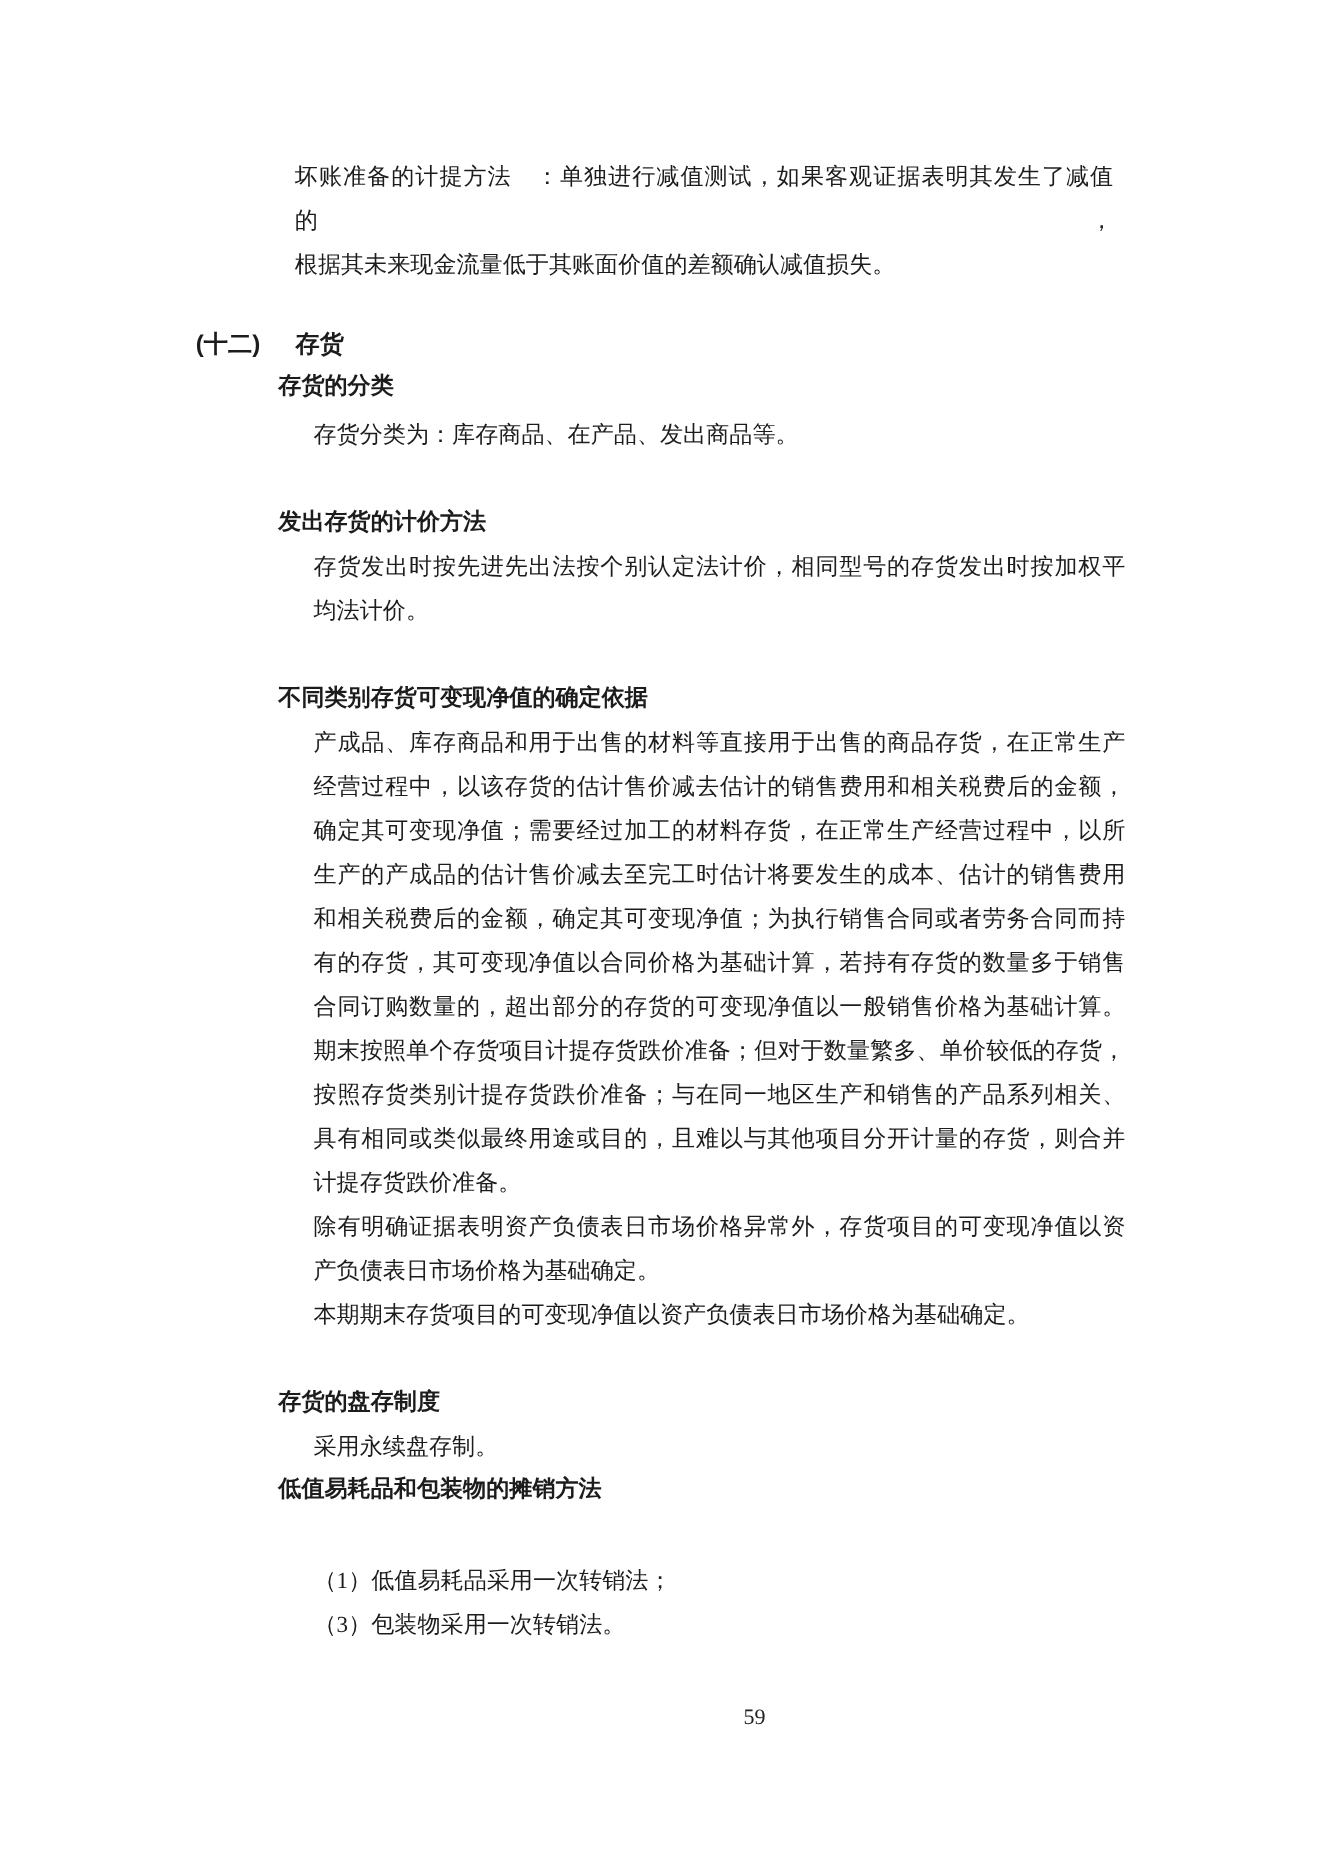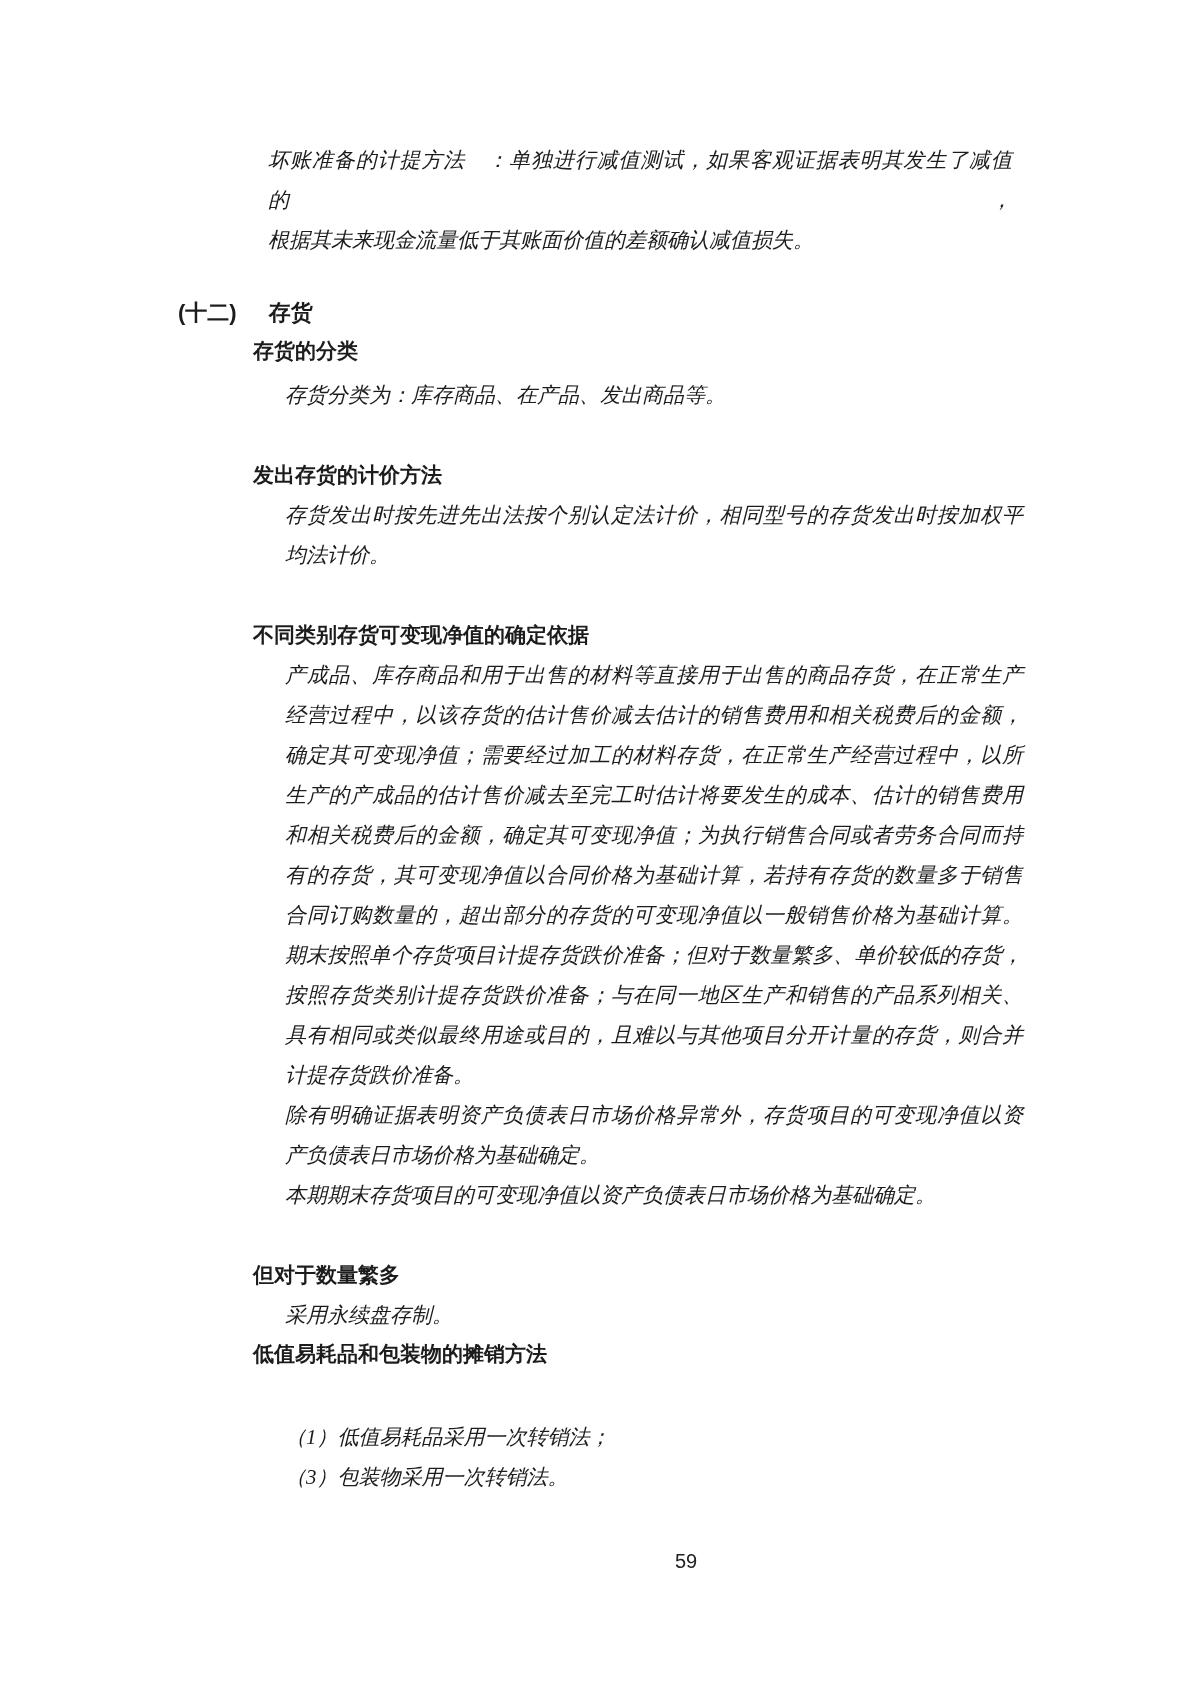--- a/index.html
+++ b/index.html
@@ -7,40 +7,40 @@
     position:relative;
     width:1200px;
     height:1696px;
     margin:0 auto;
     background:#ffffff;
     font-family:"Liberation Serif","DejaVu Serif",serif;
     color:#1c1c1c;
     overflow:hidden;
   }
   .abs { position:absolute; }
-  .para { line-height:40px; font-size:21px;font-style:italic; }
+  .para { line-height:40px; font-size:21px; }
   .line { min-height:40px; }
   .line.j { text-align:justify; text-align-last:justify; }
   .sec-heading {
     font-family:"Liberation Sans","DejaVu Sans",sans-serif;
     font-weight:700;
     font-size:22px;
     line-height:40px;
     white-space:nowrap;
   }
   .sec-title { margin-left:32px; }
   .sub-heading {
     font-family:"Liberation Sans","DejaVu Sans",sans-serif;
     font-weight:700;
     font-size:21px;
     line-height:40px;
     white-space:nowrap;
   }
   .footer-pagenum {
-    font-family:Liberation Sans, sans-serif;
+    font-family:Liberation Serif, serif;
     font-size:20px;
     color:#222222;
     width:120px;
     text-align:center;
     line-height:26px;
   }
 </style>
 </head>
 <body>
 
@@ -77,21 +77,21 @@
     <div class="line j">合同订购数量的，超出部分的存货的可变现净值以一般销售价格为基础计算。</div>
     <div class="line j">期末按照单个存货项目计提存货跌价准备；但对于数量繁多、单价较低的存货，</div>
     <div class="line j">按照存货类别计提存货跌价准备；与在同一地区生产和销售的产品系列相关、</div>
     <div class="line j">具有相同或类似最终用途或目的，且难以与其他项目分开计量的存货，则合并</div>
     <div class="line">计提存货跌价准备。</div>
     <div class="line j">除有明确证据表明资产负债表日市场价格异常外，存货项目的可变现净值以资</div>
     <div class="line">产负债表日市场价格为基础确定。</div>
     <div class="line">本期期末存货项目的可变现净值以资产负债表日市场价格为基础确定。</div>
   </div>
 
-  <div class="abs sub-heading" style="top:1255px; left:253px;">但对于数量繁多</div>
+  <div class="abs sub-heading" style="top:1255px; left:253px;">存货的盘存制度</div>
   <div class="abs para" style="top:1295px; left:285px; width:740px;">
     <div class="line">采用永续盘存制。</div>
   </div>
 
   <div class="abs sub-heading" style="top:1334px; left:253px;">低值易耗品和包装物的摊销方法</div>
   <div class="abs para" style="top:1417px; left:285px; width:740px;">
     <div class="line">（1）低值易耗品采用一次转销法；</div>
     <div class="line">（3）包装物采用一次转销法。</div>
   </div>
 

